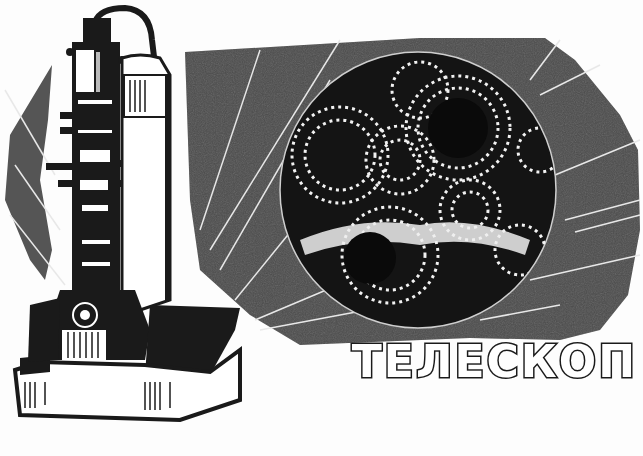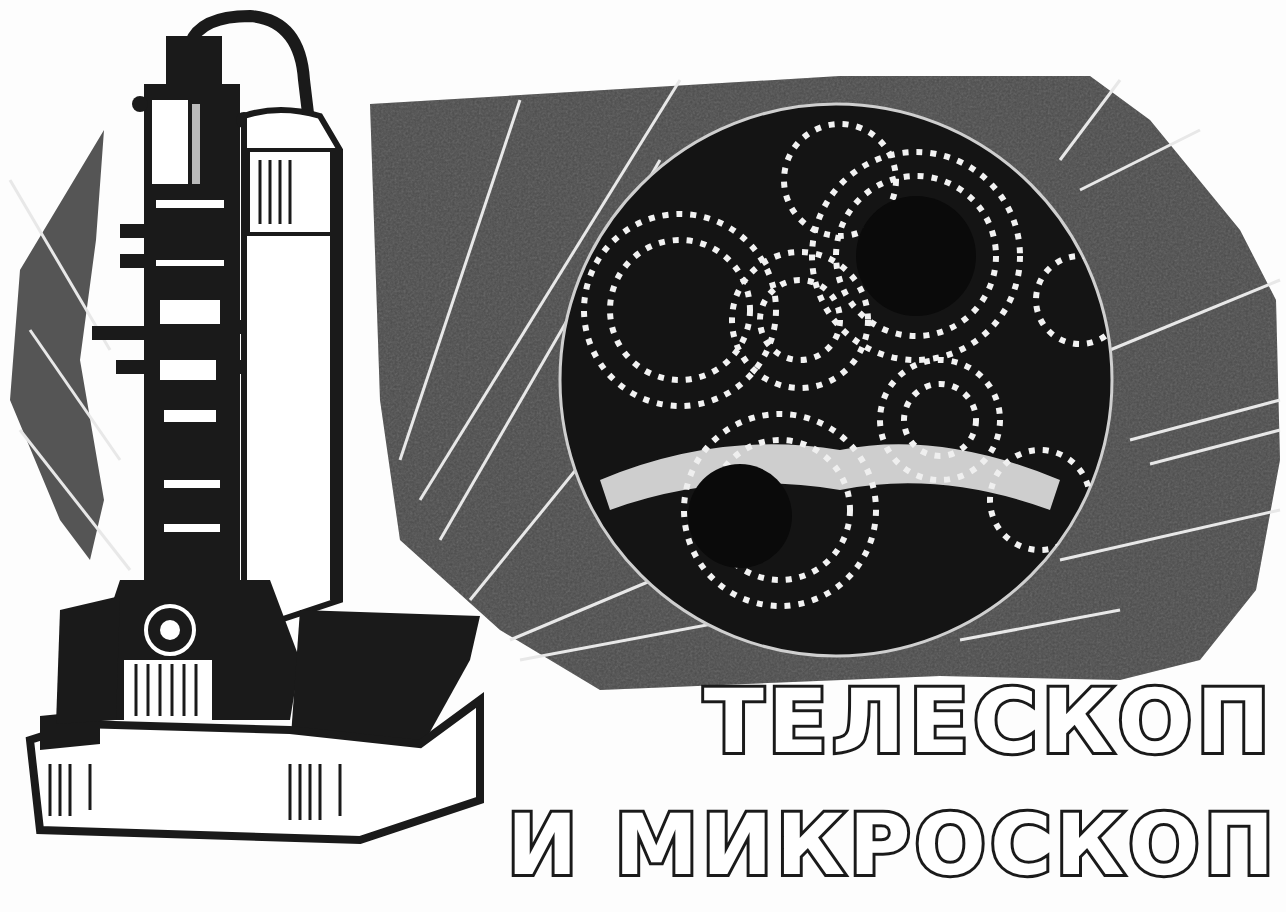--- a/index.html
+++ b/index.html
@@ -145,14 +145,13 @@
         <line x1="145" y1="382" x2="145" y2="410"></line>
           <line x1="150" y1="382" x2="150" y2="410"></line>
         <line x1="155" y1="382" x2="155" y2="410"></line>
           <line x1="160" y1="382" x2="160" y2="410"></line>
         <line x1="170" y1="382" x2="170" y2="408"></line>
       </g>
     </g>
   </svg>
 
   <div class="title t1">Телескоп</div>
-  <div class="title t2">и микроскоп</div>
 </div>
 
 </body></html>

